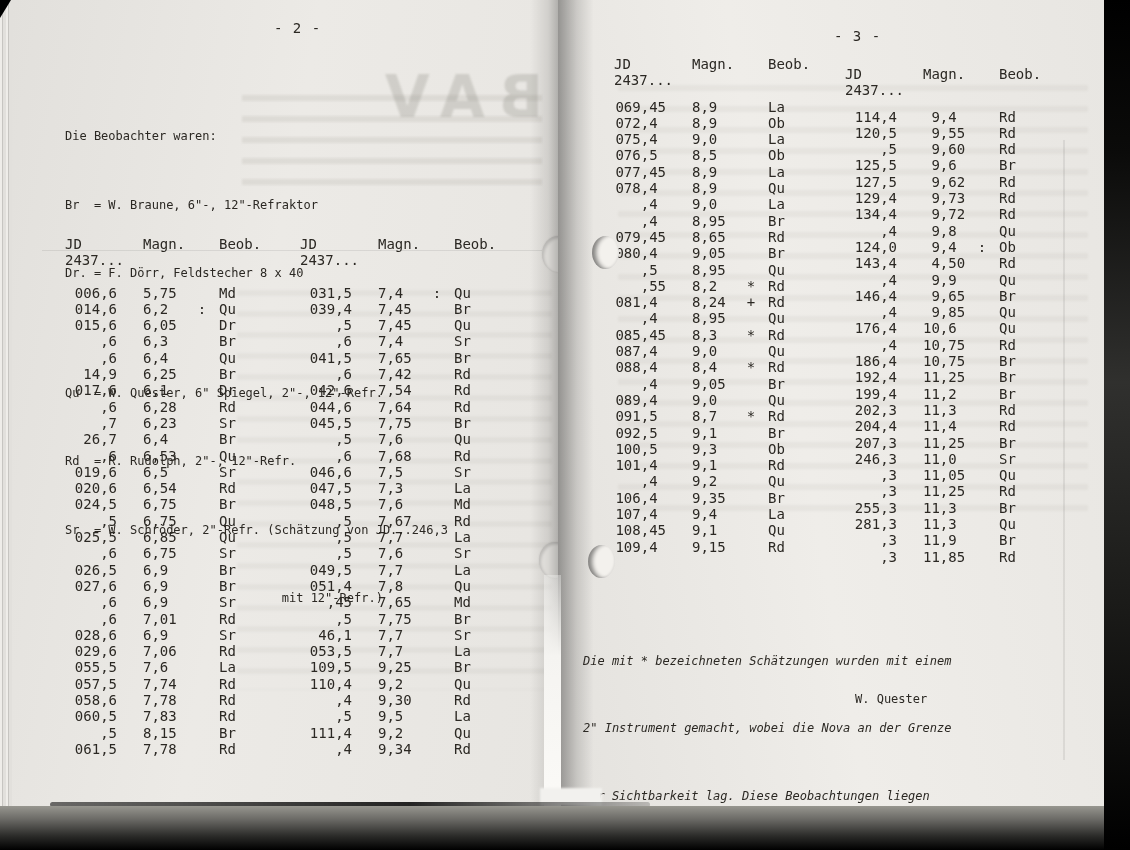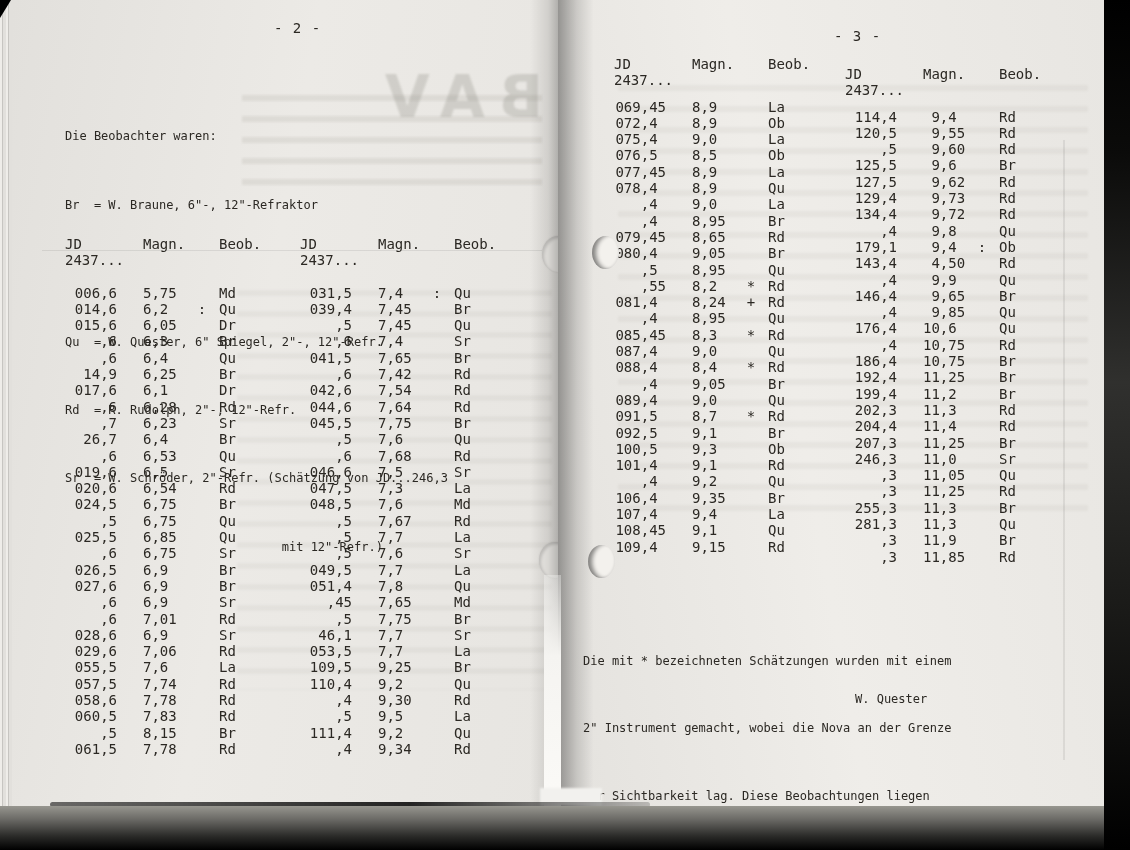--- a/index.html
+++ b/index.html
@@ -50,21 +50,21 @@
     background:repeating-linear-gradient(180deg,rgba(105,99,88,0.10) 0 6px,rgba(0,0,0,0) 6px 21px);}
   .bleed-line-v{position:absolute;width:2px;background:rgba(0,0,0,0.07);}
   .bleed-rule-h{position:absolute;height:1px;background:rgba(0,0,0,0.08);}
 
   
   .tw{position:absolute;font-size:12px;white-space:pre;}
   .pagenum{font-size:14px;letter-spacing:1px;}
   .observers{line-height:17.1px;}
   .obs-line{white-space:pre;}
   .footnote{line-height:16.8px;}
-  .fn-line{white-space:pre;}
+  .fn-line{white-space:pre;font-style:italic;}
 
   
   .tcol{position:absolute;font-size:14px;line-height:16.3px;}
   .thead,.trow{display:flex;white-space:pre;}
   .c-jd{width:52px;text-align:right;}
   .thead .c-jd{text-align:left;}
   .c-magn{width:46px;margin-left:26px;}
   .c-flag{width:18px;margin-left:4px;text-align:center;}
   .c-obs{margin-left:8px;}
   .tprefix{white-space:pre;}
@@ -87,20 +87,21 @@
 
     <div class="tw pagenum" style="left:262px;top:20px;">- 2 -</div>
 
     <div class="tw observers" style="left:53px;top:60px;">
       
     
         <div class="obs-line">Die Beobachter waren:</div>
       
         <div class="obs-line">Br  = W. Braune, 6"-, 12"-Refraktor</div>
       
+        <div class="obs-line">Dr. = F. Dörr, Feldstecher 8 x 40</div>
       
       
       
       
         <div class="obs-line">Qu  = W. Quester, 6" Spiegel, 2"-, 12"-Refr.</div>
       
         <div class="obs-line">Rd  = R. Rudolph, 2"-, 12"-Refr.</div>
       
         <div class="obs-line">Sr  = W. Schröder, 2"-Refr. (Schätzung von JD...246,3</div>
       
@@ -819,21 +820,21 @@
           </div>
 
           <div class="trow">
             <span class="c-jd">,4</span>
             <span class="c-magn"> 9,8</span>
             <span class="c-flag"></span>
             <span class="c-obs">Qu</span>
           </div>
 
           <div class="trow">
-            <span class="c-jd">179,1</span>
+            <span class="c-jd">124,0</span>
             <span class="c-magn"> 9,4</span>
             <span class="c-flag">:</span>
             <span class="c-obs">Ob</span>
           </div>
 
           <div class="trow">
             <span class="c-jd">143,4</span>
             <span class="c-magn"> 4,50</span>
             <span class="c-flag"></span>
             <span class="c-obs">Rd</span>

